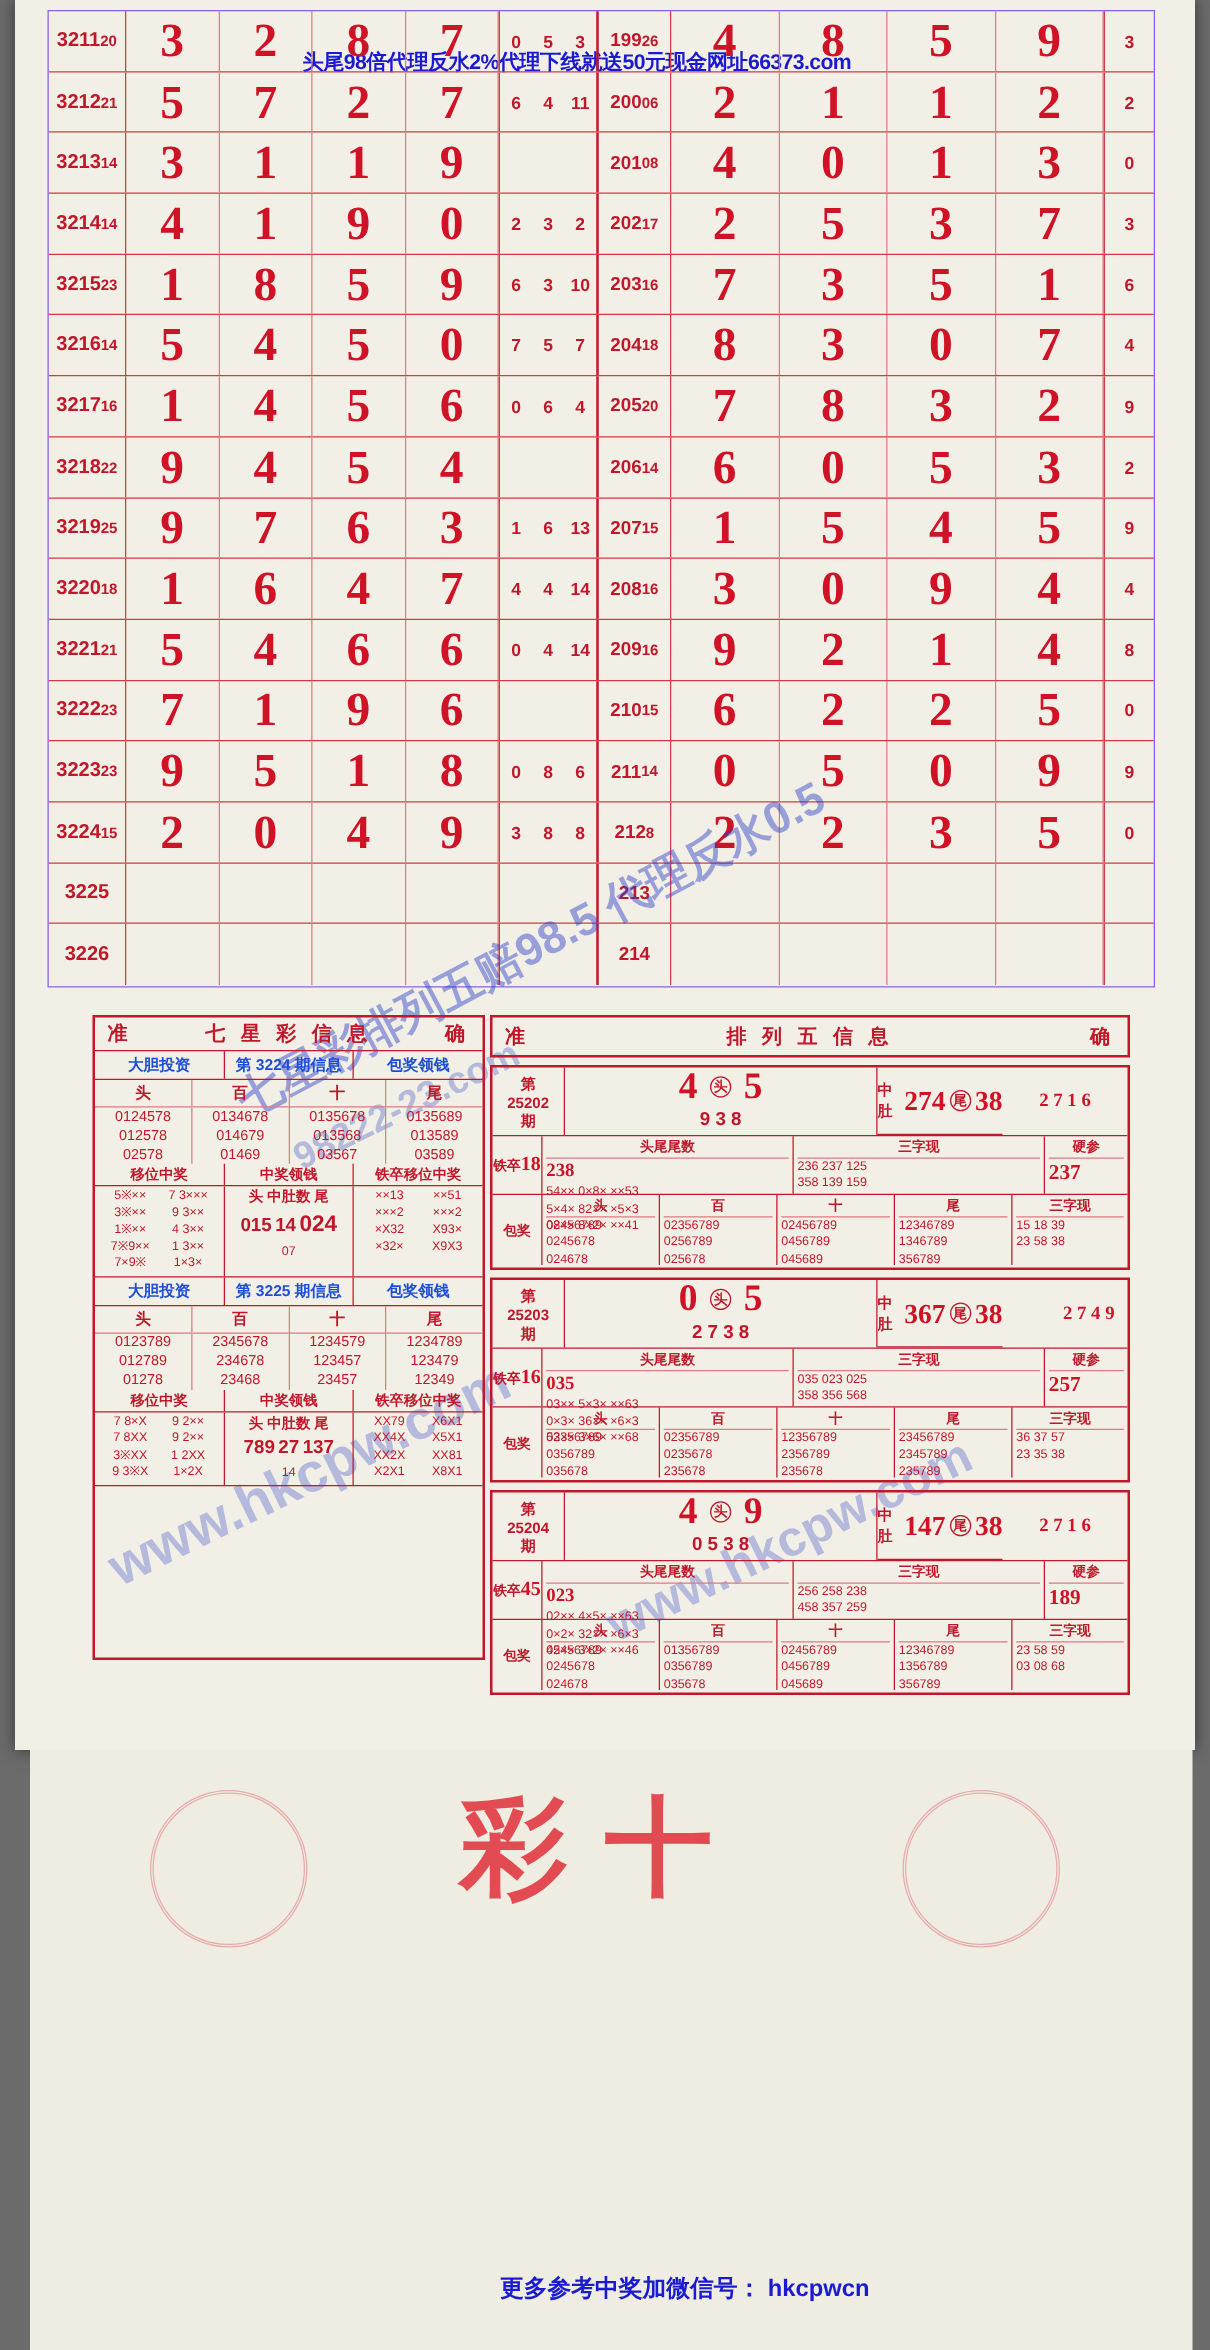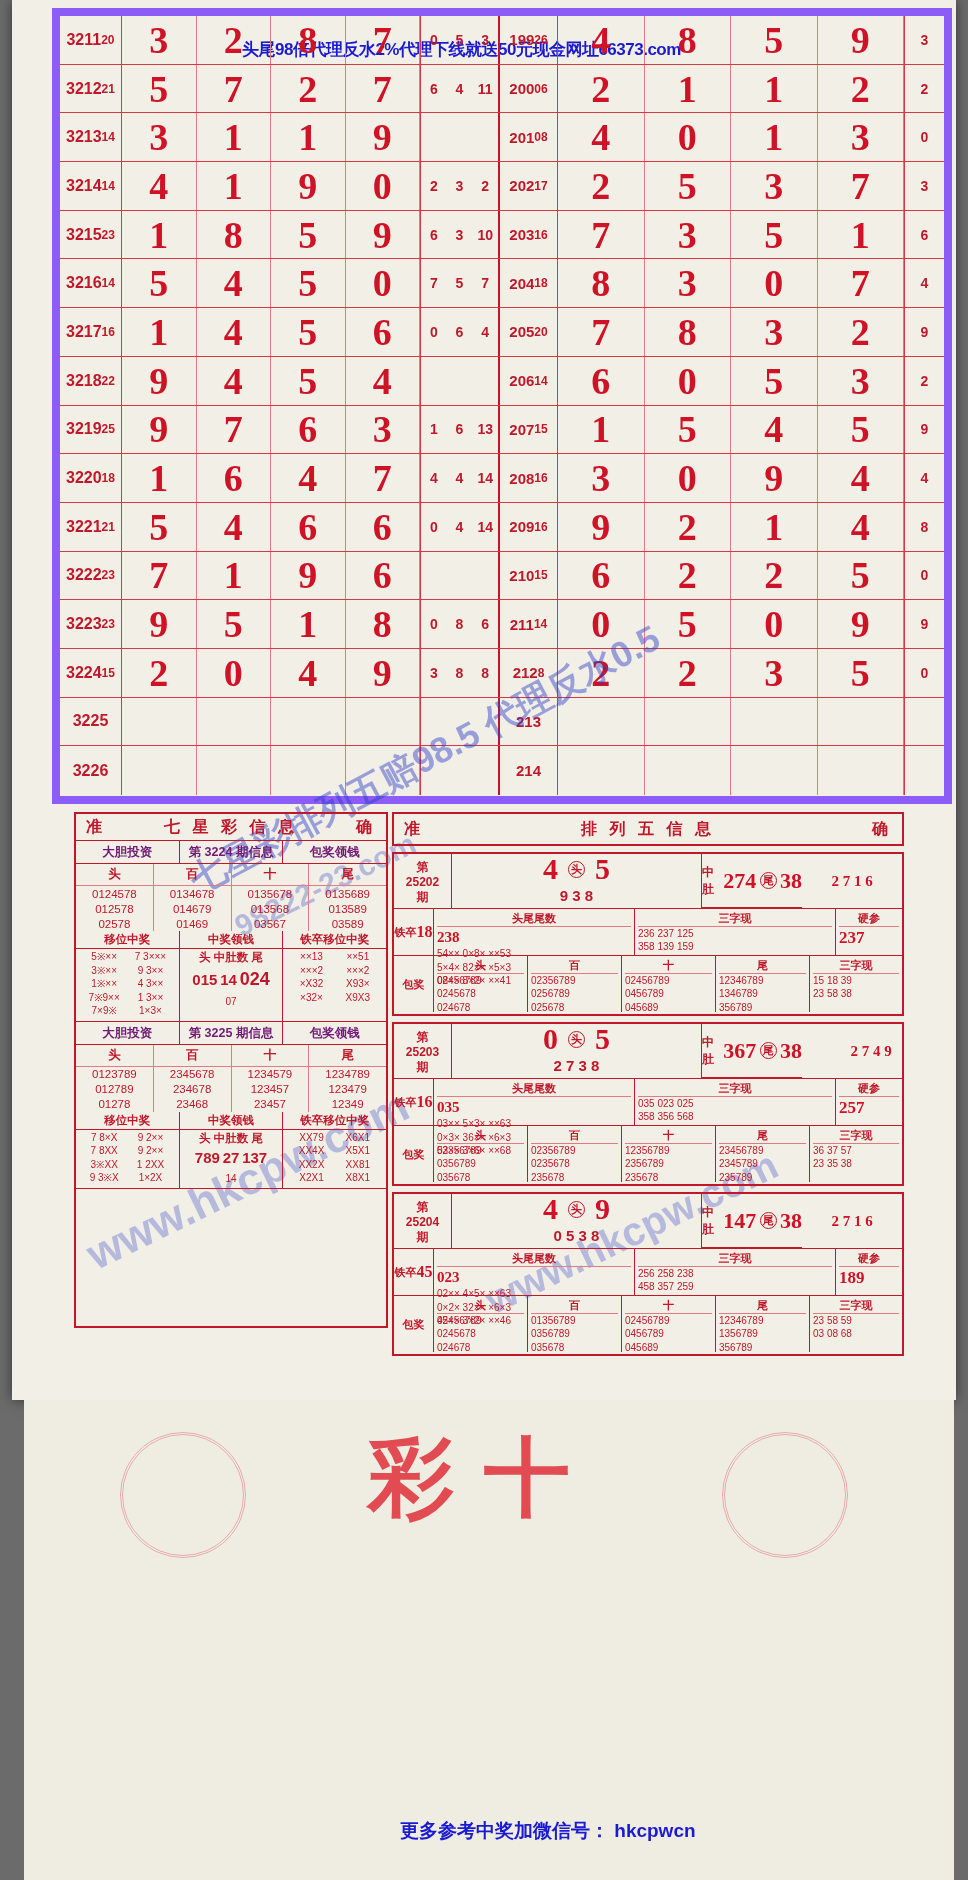--- a/index.html
+++ b/index.html
@@ -18,22 +18,22 @@
     background:#efece2;
   }
   
   .banner{
     position:absolute;left:230px;top:38px;width:580px;
     color:#1a1ad0;font-weight:bold;font-size:17px;letter-spacing:-0.5px;
     white-space:nowrap;
   }
   
   .grid{
-    position:absolute;left:40px;top:8px;width:884px;height:780px;
-    border:8px solid #8b5cf6;
+    position:absolute;left:26px;top:8px;width:884px;height:780px;
+    border:1px solid #8b5cf6;
   }
   .row{display:flex;height:48.7px;border-bottom:1.6px solid #d43a44;box-sizing:border-box;}
   .row:last-child{border-bottom:none;}
   .lhs{display:flex;width:440px;border-right:2.5px solid #c0182a;box-sizing:border-box;}
   .rhs{display:flex;width:444px;box-sizing:border-box;}
   .idc{
     width:62px;display:flex;align-items:center;justify-content:center;
     border-right:1.5px solid #d43a44;box-sizing:border-box;
     color:#c0182a;font-size:16px;font-weight:bold;
   }
@@ -61,21 +61,21 @@
   
   .panels{position:absolute;left:62px;top:812px;width:830px;height:520px;}
   .leftpanel{position:absolute;left:0;top:0;width:310px;height:512px;border:2px solid #c0182a;}
   .rightpanel{position:absolute;left:318px;top:0;width:512px;height:512px;}
   .hdr{
     height:26px;display:flex;align-items:center;justify-content:center;
     color:#c0182a;font-size:16px;font-weight:bold;letter-spacing:4px;
     border-bottom:1.5px solid #c0182a;
   }
   .subhdr{display:flex;height:22px;border-bottom:1.2px solid #c0182a;}
-  .subhdr div{flex:1;text-align:center;color:#701a75;font-size:12.5px;font-weight:bold;border-right:1.2px solid #c0182a;line-height:22px;}
+  .subhdr div{flex:1;text-align:center;color:#1d4ed8;font-size:12.5px;font-weight:bold;border-right:1.2px solid #c0182a;line-height:22px;}
   .subhdr div:last-child{border-right:none;}
   .cols4{display:flex;}
   .cols4 .c{flex:1;border-right:1.1px solid #e07b82;box-sizing:border-box;}
   .cols4 .c:last-child{border-right:none;}
   .cols4 .ch{text-align:center;color:#c0182a;font-size:12.5px;font-weight:bold;padding:2px 0;border-bottom:1.1px solid #e07b82;}
   .cols4 .cv{text-align:center;color:#c0182a;font-size:11.5px;padding:1.5px 0;}
   .tri{display:flex;border-bottom:1.2px solid #c0182a;}
   .tri .tcol{flex:1;border-right:1.2px solid #c0182a;box-sizing:border-box;}
   .tri .tcol:last-child{border-right:none;}
   .tri .th{text-align:center;color:#c0182a;font-size:11.5px;font-weight:bold;padding:1px 13px;}

